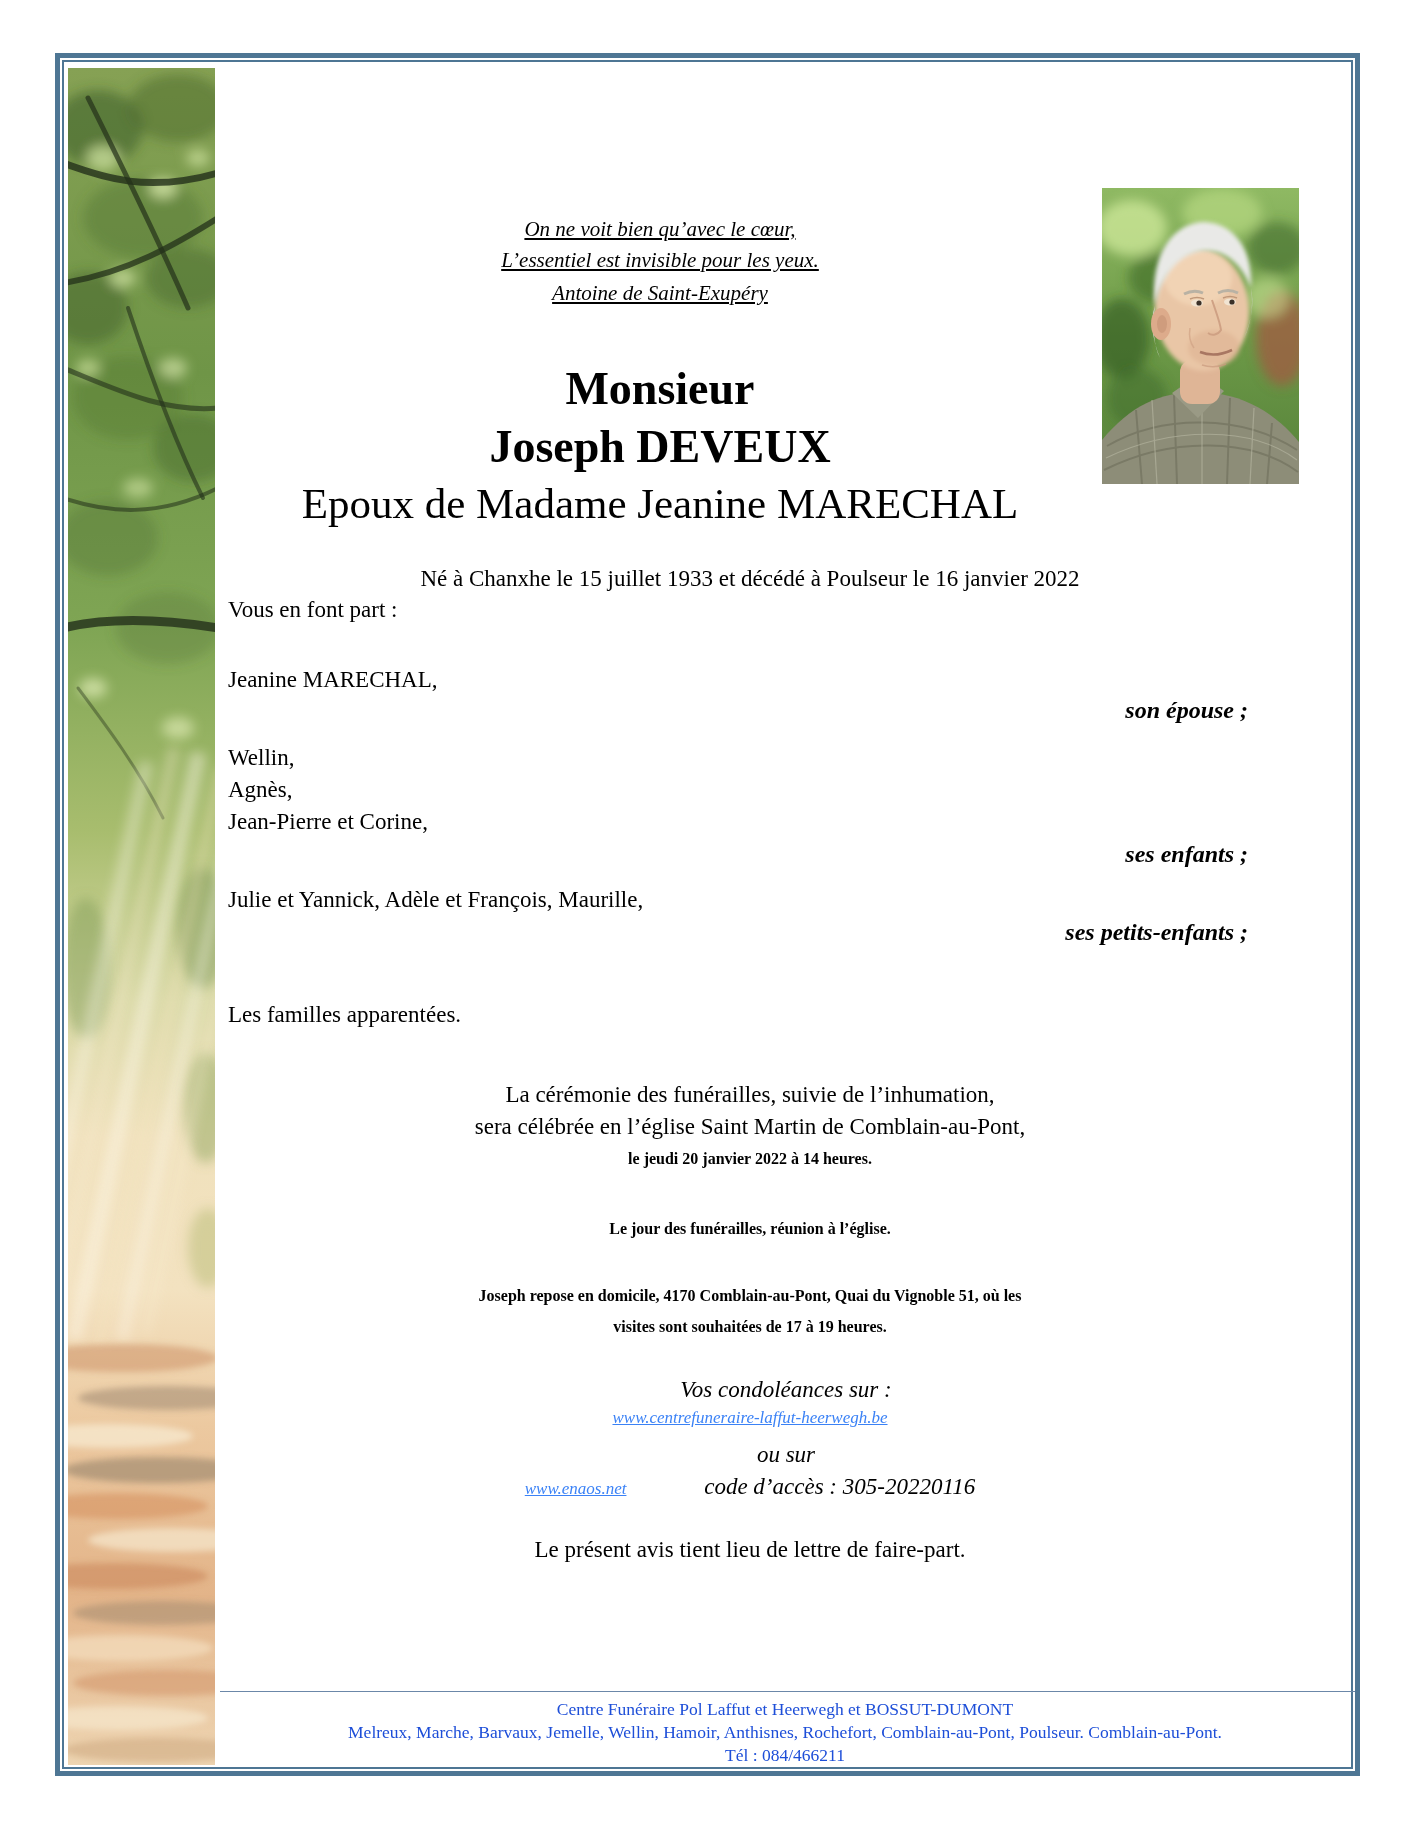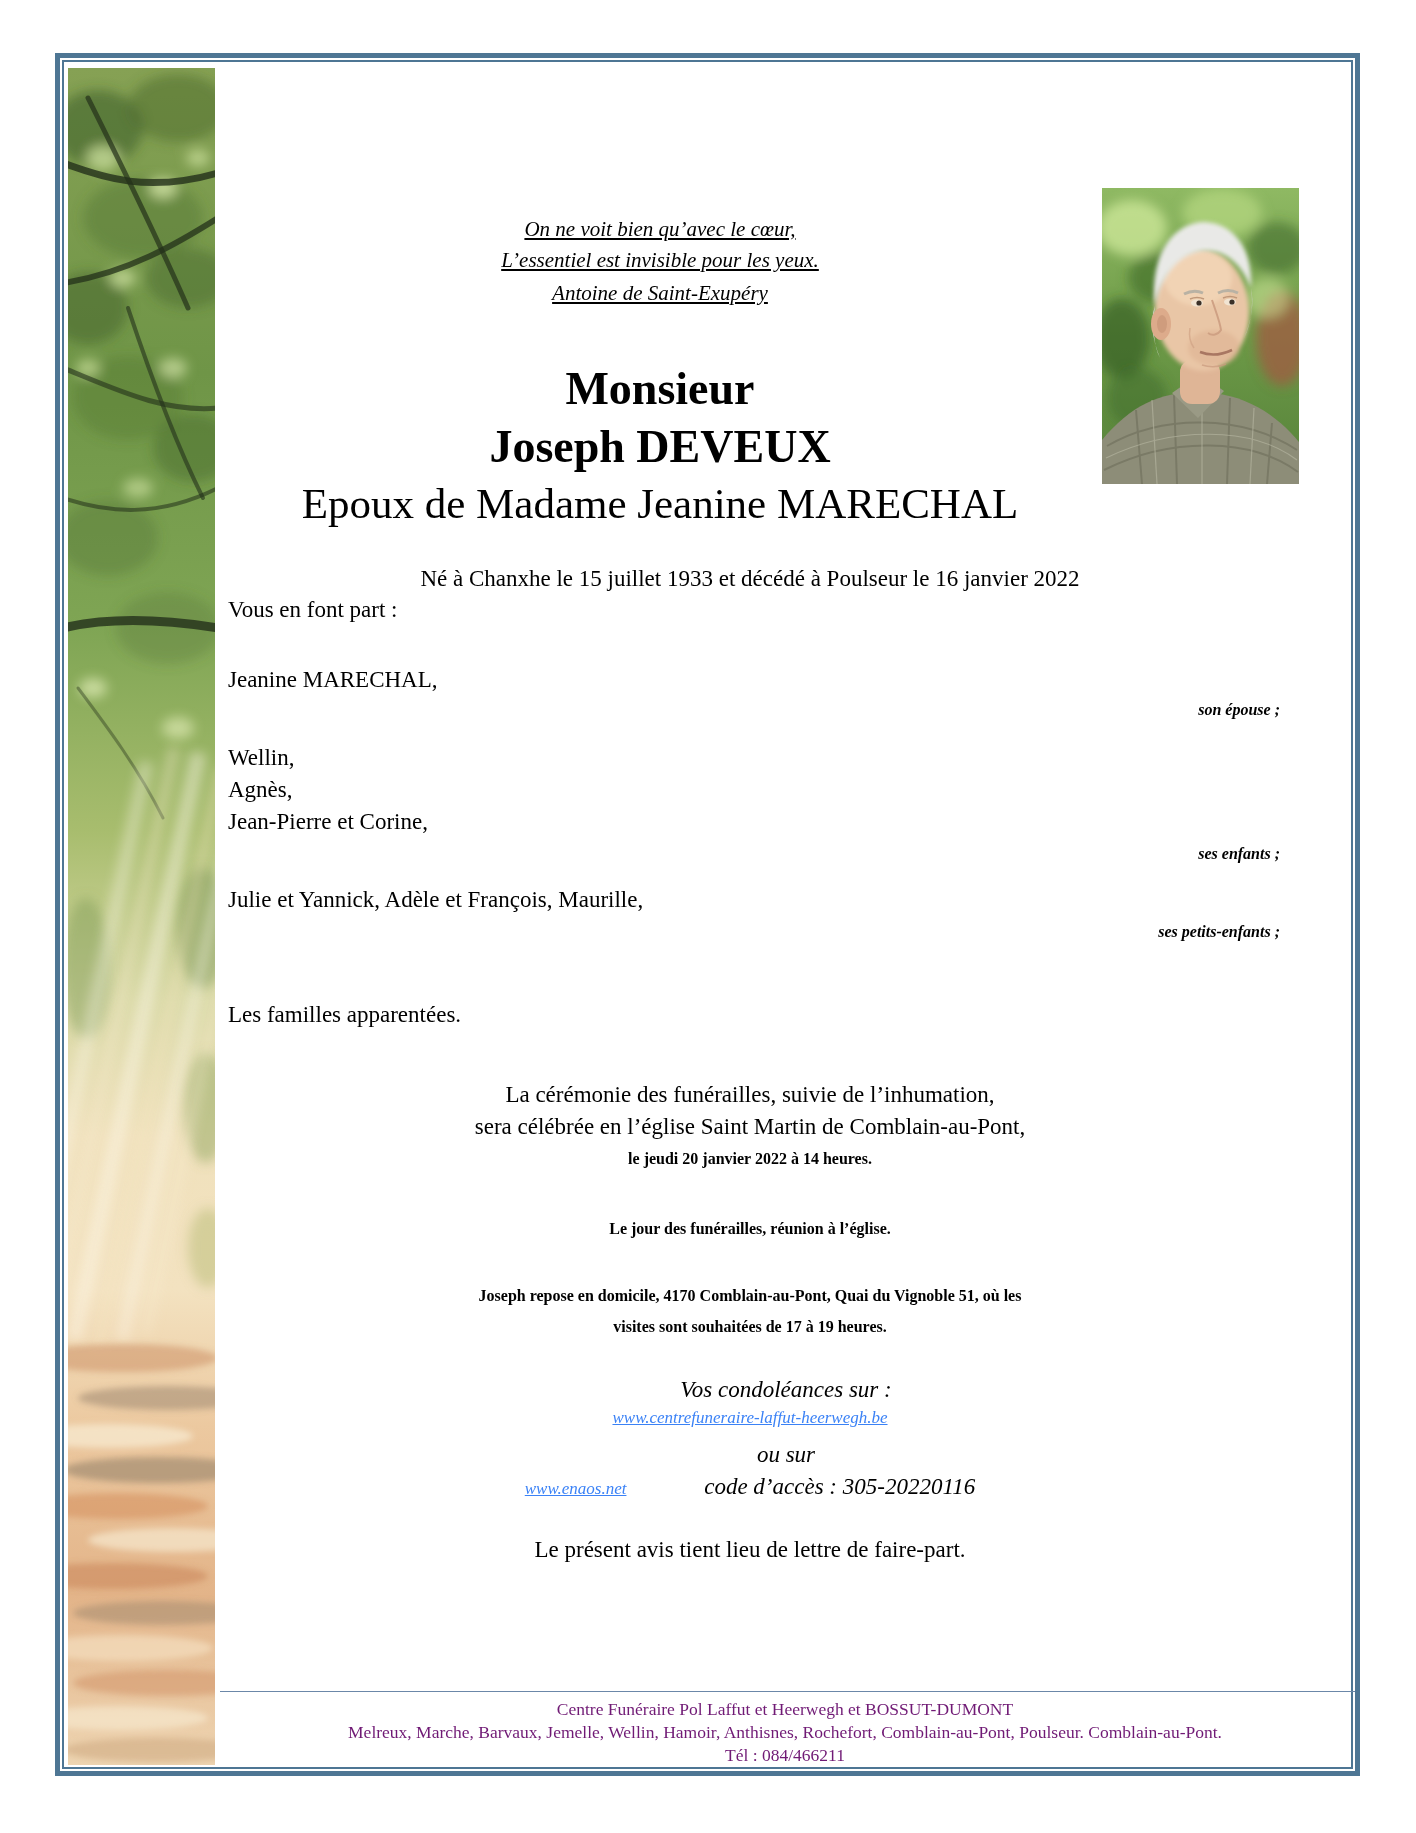--- a/index.html
+++ b/index.html
@@ -23,24 +23,24 @@
   .cw{left:215px;width:1070px;text-align:center;margin-top:25px;}  
   .cf{left:215px;width:1140px;text-align:center;}  
   .ll{left:228px;text-align:left;}
   .rr{left:215px;width:1033px;text-align:right;}
   
   .t-quote{font-style:italic;font-size:21px;line-height:27px;text-decoration:underline;}
   .t-title{font-weight:bold;font-size:46px;line-height:52px;}
   .t-sub{font-size:43px;line-height:38px;}
   .t-body{font-size:23px;line-height:29px;}
   .t-bold{font-size:16px;line-height:29px;font-weight:bold;}
-  .t-role{font-size:16px;line-height:28px;font-weight:bold;font-style:italic;padding-left:32px;}
+  .t-role{font-size:24px;line-height:28px;font-weight:bold;font-style:italic;}
   .t-ital{font-size:23px;line-height:29px;font-style:italic;padding-left:36px;}
   a.t-link{color:#3b82f6;text-decoration:underline;font-style:italic;font-size:17px;}
-  .t-footer{font-size:17.5px;line-height:22px;color:#701a75;}
+  .t-footer{font-size:17.5px;line-height:22px;color:#1d4ed8;}
   .footer-rule{position:absolute;left:220px;top:1691px;width:1135px;border-top:1.5px solid #6b87a8;}
 </style>
 </head>
 <body>
 
 <div class="frame-outer">
   <div class="frame-inner"></div>
 </div>
 
 <div class="strip">

